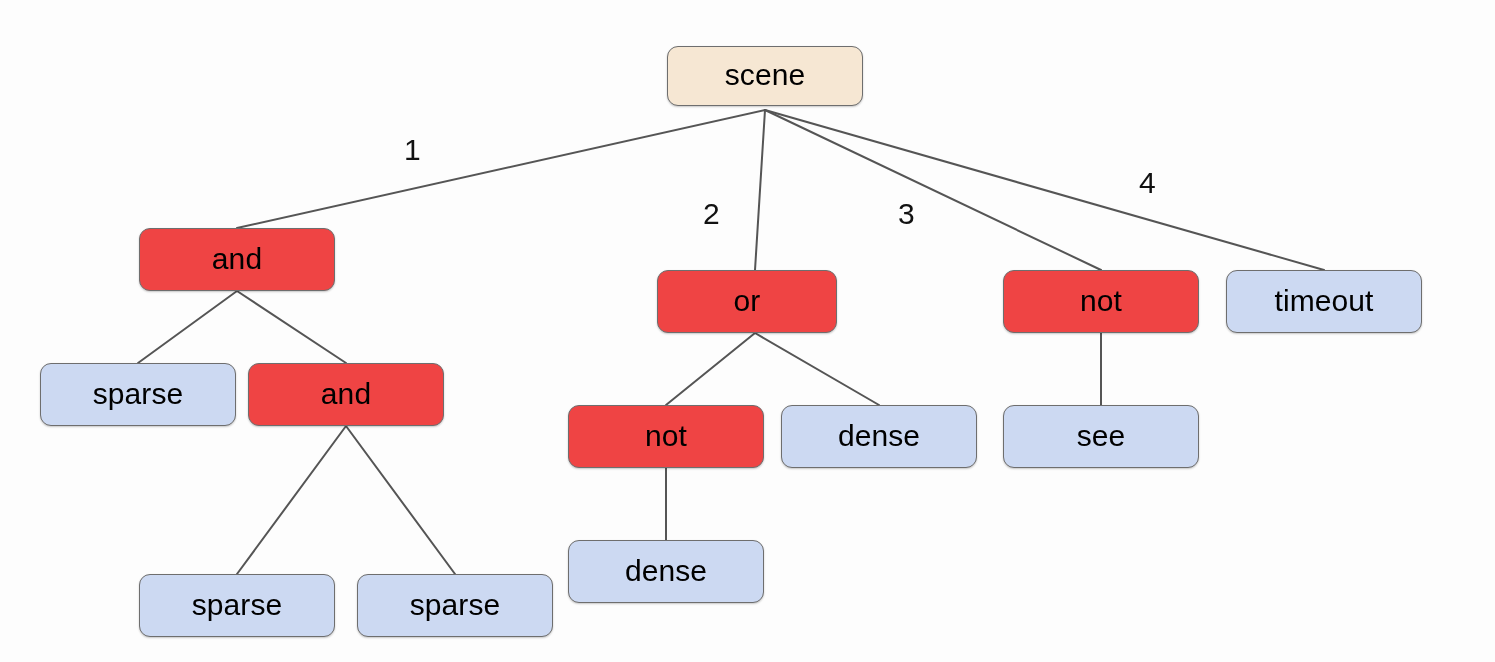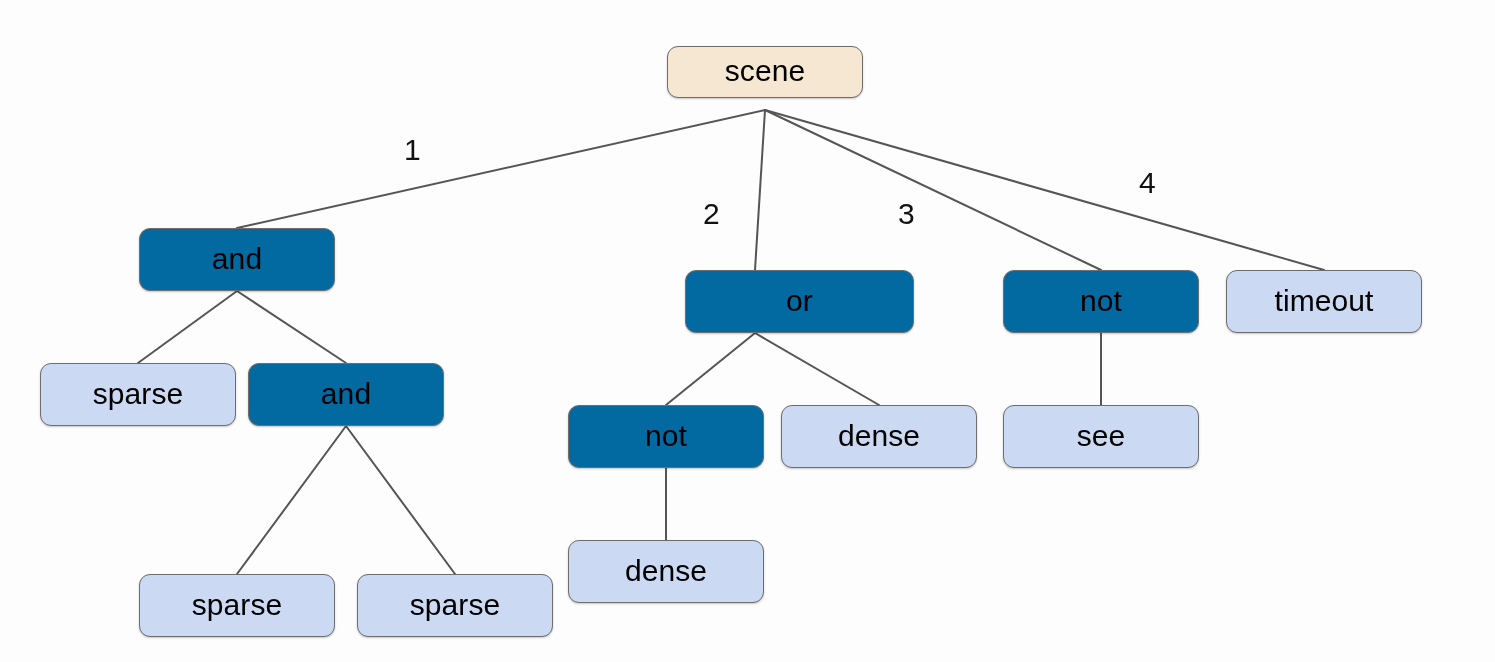--- a/index.html
+++ b/index.html
@@ -37,21 +37,21 @@
     letter-spacing: 0.1px;
     white-space: nowrap;
     box-shadow: 0 1px 2px rgba(0,0,0,0.22);
     z-index: 2;
   }
   .node-label {
     display: block;
     transform: translateY(-1px);
   }
   .fill-root   { background: #f6e7d3; }
-  .fill-op     { background: #0369a1; }
+  .fill-op     { background: #ef4444; }
   .fill-leaf   { background: #ccd9f2; }
 
   .edge-label {
     position: absolute;
     font-size: 30px;
     color: #111111;
     line-height: 1;
     z-index: 3;
     white-space: nowrap;
   }
@@ -71,39 +71,39 @@
       <line x1="346" y1="426" x2="455" y2="574" stroke="#555555" stroke-width="2" stroke-linecap="round"></line>
       <line x1="755" y1="333" x2="666" y2="405" stroke="#555555" stroke-width="2" stroke-linecap="round"></line>
       <line x1="755" y1="333" x2="879" y2="405" stroke="#555555" stroke-width="2" stroke-linecap="round"></line>
       <line x1="666" y1="468" x2="666" y2="540" stroke="#555555" stroke-width="2" stroke-linecap="round"></line>
       <line x1="1101" y1="333" x2="1101" y2="405" stroke="#555555" stroke-width="2" stroke-linecap="round"></line>
     </svg>
 <div class="edge-label" style="left: 404px; top: 135px;">1</div>
     <div class="edge-label" style="left: 703px; top: 199px;">2</div>
     <div class="edge-label" style="left: 898px; top: 199px;">3</div>
     <div class="edge-label" style="left: 1139px; top: 168px;">4</div>
-    <div class="node fill-root" style="left: 667px; top: 46px; width: 196px; height: 52px; border-color: rgb(110, 110, 110);">
+    <div class="node fill-root" style="left: 667px; top: 46px; width: 196px; height: 60px; border-color: rgb(110, 110, 110);">
       <span class="node-label">scene</span>
     </div>
     <div class="node fill-op" style="left: 139px; top: 228px; width: 196px; height: 63px; border-color: rgb(110, 110, 110);">
       <span class="node-label">and</span>
     </div>
     <div class="node fill-leaf" style="left: 40px; top: 363px; width: 196px; height: 63px; border-color: rgb(110, 110, 110);">
       <span class="node-label">sparse</span>
     </div>
     <div class="node fill-op" style="left: 248px; top: 363px; width: 196px; height: 63px; border-color: rgb(110, 110, 110);">
       <span class="node-label">and</span>
     </div>
     <div class="node fill-leaf" style="left: 139px; top: 574px; width: 196px; height: 63px; border-color: rgb(110, 110, 110);">
       <span class="node-label">sparse</span>
     </div>
     <div class="node fill-leaf" style="left: 357px; top: 574px; width: 196px; height: 63px; border-color: rgb(110, 110, 110);">
       <span class="node-label">sparse</span>
     </div>
-    <div class="node fill-op" style="left: 657px; top: 270px; width: 229px; height: 63px; border-color: rgb(110, 110, 110); margin-left: 28px;">
+    <div class="node fill-op" style="left: 657px; top: 270px; width: 180px; height: 63px; border-color: rgb(110, 110, 110);">
       <span class="node-label">or</span>
     </div>
     <div class="node fill-op" style="left: 568px; top: 405px; width: 196px; height: 63px; border-color: rgb(110, 110, 110);">
       <span class="node-label">not</span>
     </div>
     <div class="node fill-leaf" style="left: 568px; top: 540px; width: 196px; height: 63px; border-color: rgb(110, 110, 110);">
       <span class="node-label">dense</span>
     </div>
     <div class="node fill-leaf" style="left: 781px; top: 405px; width: 196px; height: 63px; border-color: rgb(110, 110, 110);">
       <span class="node-label">dense</span>

